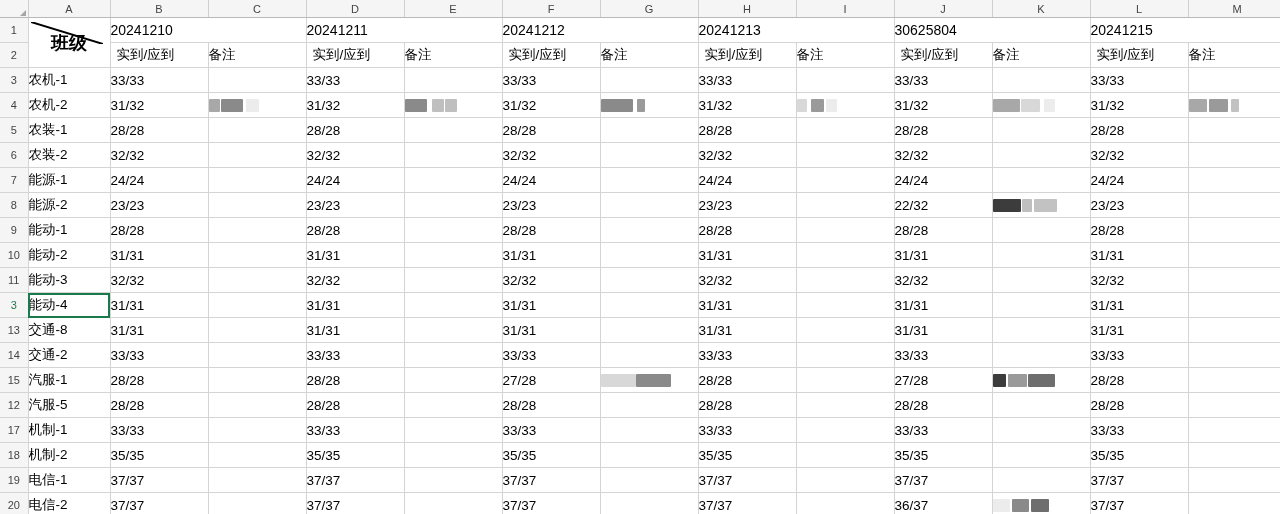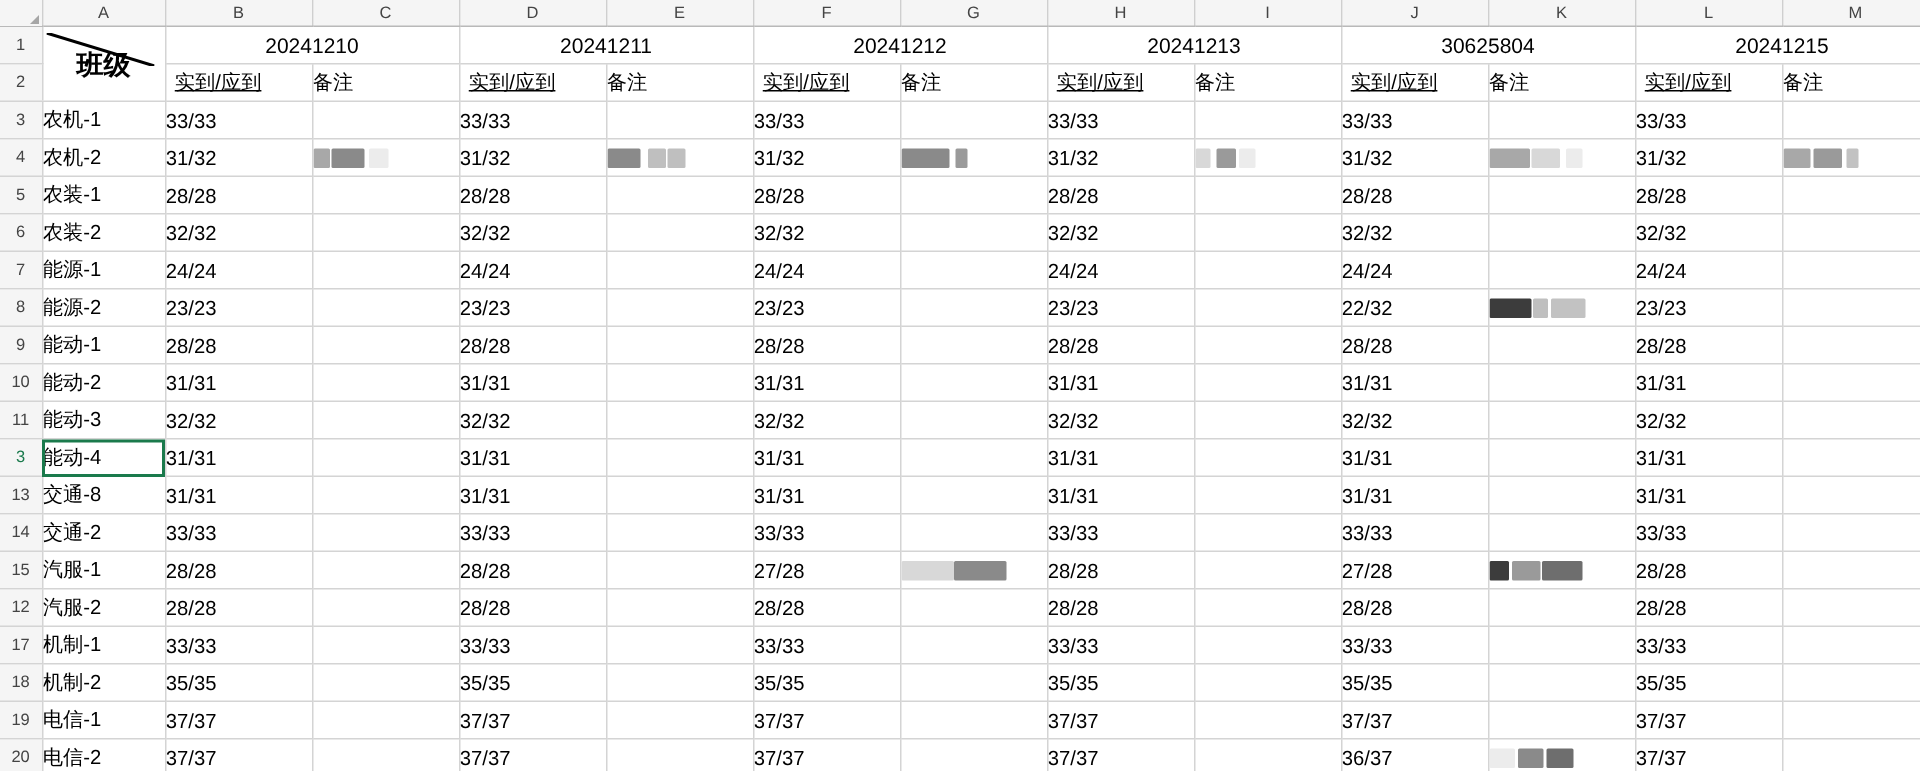--- a/index.html
+++ b/index.html
@@ -77,33 +77,32 @@
     font-weight: bold;
     font-size: 13.5px;
     padding-left: 8px;
     margin-top: 34px;
   }
   td.num {
     padding-left: 6px;
     font-size: 13.5px;
   }
   td.datehdr {
-    text-align: center;
+    text-align: left;
     font-size: 14px;
     vertical-align: middle;
   }
   td.subhdr {
     text-align: left;
     font-size: 13.5px;
     vertical-align: middle;
   }
   td.subhdr.left {
     text-align: left;
     padding-left: 6px;
-    text-decoration: underline;
   }
   td.diag {
     position: relative;
   }
   td.diag .line {
     position: absolute;
     left: 2px;
     top: 4px;
     width: 72px;
     height: 22px;
@@ -419,21 +418,21 @@
           <td class="cell"></td>
           <td class="cell num">27/28</td>
           <td class="cell">
             <span class="blobwrap"><span class="blob" style="width:13px;background:#3c3c3c;margin-right:2px;"></span><span class="blob" style="width:19px;background:#9a9a9a;margin-right:1px;"></span><span class="blob" style="width:27px;background:#6e6e6e;margin-right:5px;"></span></span>
           </td>
           <td class="cell num">28/28</td>
           <td class="cell"></td>
         </tr>
         <tr>
           <td class="rowhead">12</td>
-          <td class="cell cls">汽服-2</td>
+          <td class="cell cls">汽服-5</td>
           <td class="cell num">28/28</td>
           <td class="cell"></td>
           <td class="cell num">28/28</td>
           <td class="cell"></td>
           <td class="cell num">28/28</td>
           <td class="cell"></td>
           <td class="cell num">28/28</td>
           <td class="cell"></td>
           <td class="cell num">28/28</td>
           <td class="cell"></td>

